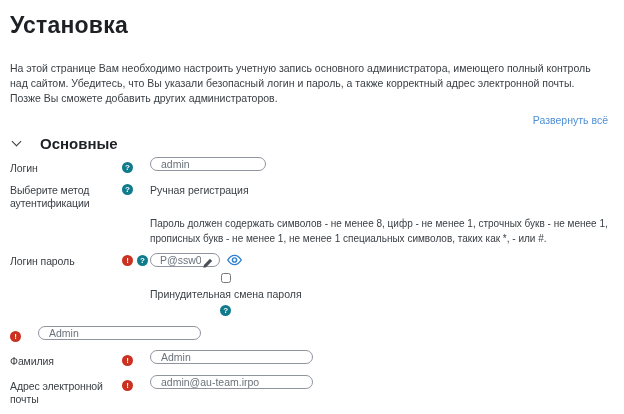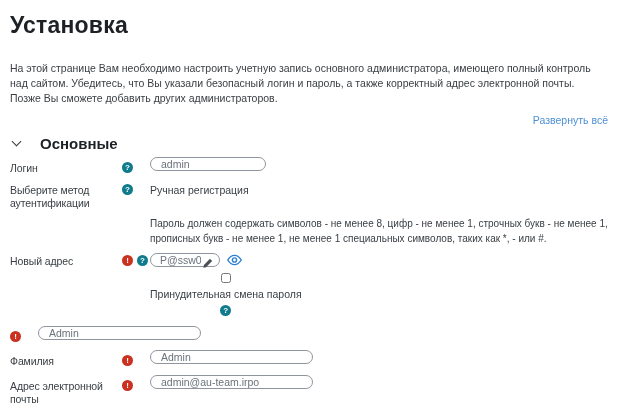--- a/index.html
+++ b/index.html
@@ -85,21 +85,21 @@
 
     <div class="frow mb4">
       <div class="flabel"></div>
       <div class="ficons"></div>
       <div class="fcontrol">
         <p class="policy">Пароль должен содержать символов - не менее 8, цифр - не менее 1, строчных букв - не менее 1, прописных букв - не менее 1, не менее 1 специальных символов, таких как *, - или #.</p>
       </div>
     </div>
 
     <div class="frow mb4">
-      <div class="flabel">Новый адрес</div>
+      <div class="flabel">Логин пароль</div>
       <div class="ficons">
         <span class="icon req">!</span>
         <span class="icon help">?</span>
       </div>
       <div class="fcontrol">
         <div class="pw-wrap">
           <input class="text pwfield" type="text" value="P@ssw0rd" style="">
           <span class="pencil">
             <svg width="11" height="11" viewBox="0 0 16 16">
               <path d="M11.6 1.2l3.2 3.2-8.9 8.9-4 .9.9-4z" fill="#495057"></path>

